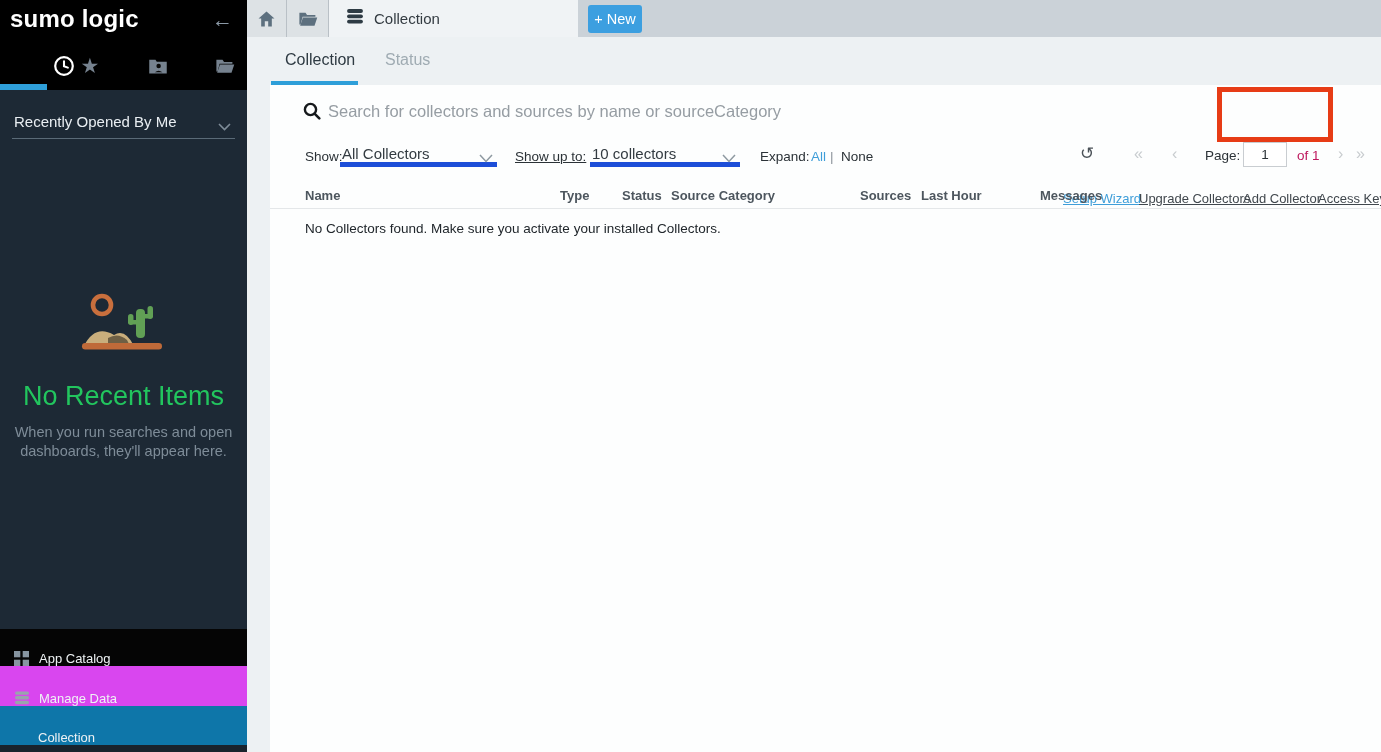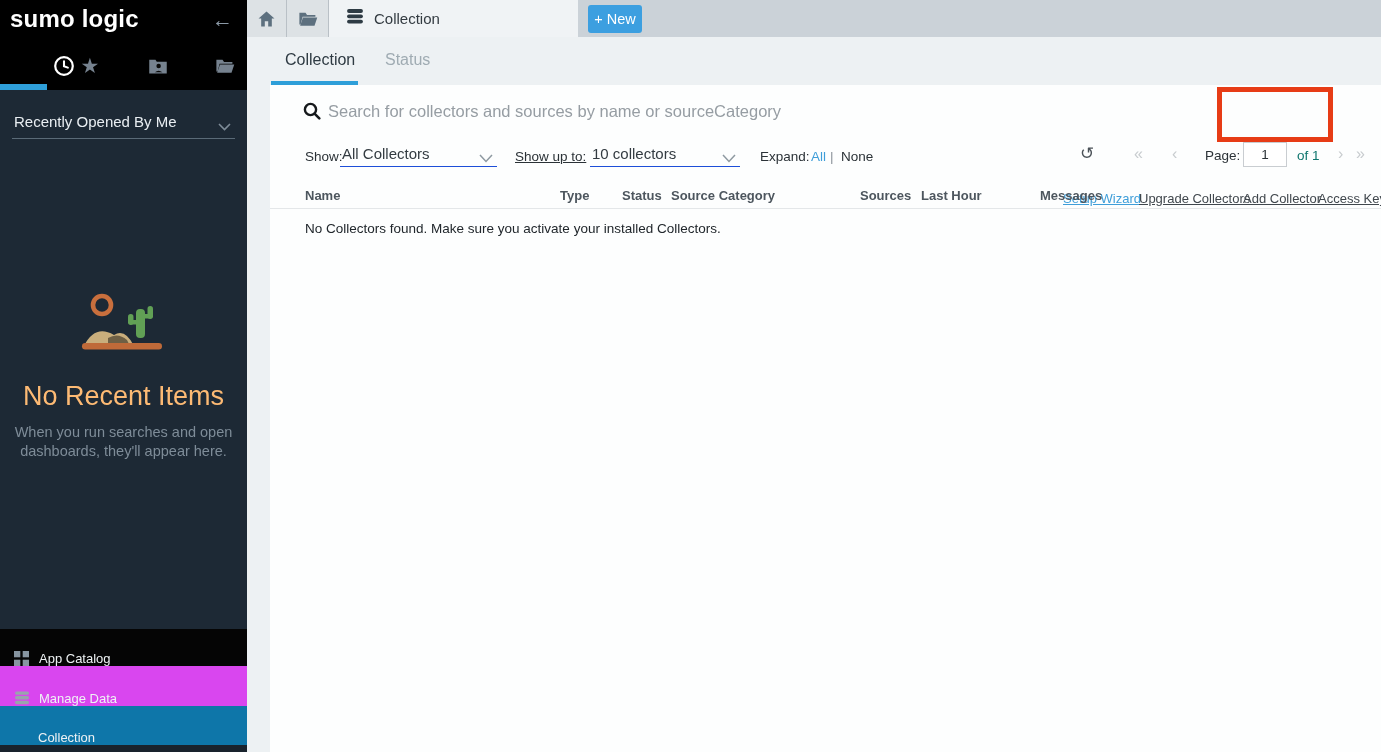--- a/index.html
+++ b/index.html
@@ -17,21 +17,21 @@
   .sb-ic svg { display:block; }
   .sb-star { color:#76828f; font-size:21px; line-height:22px; }
   .sb-active-bar { position:absolute; left:0; top:84px; width:47px; height:6px; background:#2e9fd9; }
 
   .sb-dd { position:absolute; left:12px; top:106px; width:223px; height:33px; border-bottom:1px solid #5a6a77; cursor:pointer; }
   .sb-dd-label { position:absolute; left:2px; top:7px; color:#e9eef2; font-size:15px; }
   .sb-dd-chev { position:absolute; right:4px; top:11px; }
 
   .sb-illu { position:absolute; left:78px; top:288px; }
   .sb-empty-title { position:absolute; left:0; top:381px; width:247px; text-align:center;
-                    color:#fdba74; font-size:27px; font-weight:400; }
+                    color:#22c55e; font-size:27px; font-weight:400; }
   .sb-empty-cap { position:absolute; left:0; top:423px; width:247px; text-align:center;
                   color:#7e8c98; font-size:14.5px; line-height:19px; }
 
   .sb-bottom-item { position:absolute; left:0; width:247px; display:flex; align-items:flex-end; cursor:pointer; }
   .sbi-appcatalog { top:629px; height:37px; background:#050505; }
   .sbi-managedata { top:666px; height:40px; background:#d946ef; }
   .sbi-collection { top:706px; height:39px; background:#0e76a9; }
   .sb-bottom-fill { position:absolute; left:0; top:745px; width:247px; height:7px; background:#19232d; }
   .sb-bottom-icon { width:16px; height:16px; margin-left:14px; display:flex; align-items:center; }
   .sb-bottom-label { color:#eef2f4; font-size:13px; margin-left:9px; }
@@ -69,37 +69,37 @@
   .toplink { position:absolute; top:106px; font-size:13px; text-decoration:underline; cursor:pointer; white-space:nowrap; }
   .lnk-setup { left:793px; color:#3f9ed9; }
   .lnk-upgrade { left:869px; color:#40474d; }
   .lnk-add { left:973px; color:#40474d; }
   .lnk-keys { left:1048px; color:#40474d; }
 
   .flt-label { position:absolute; top:64px; font-size:13.5px; color:#2b3237; }
   .flt-show-label { left:35px; }
   .flt-upto-label { left:245px;text-decoration:underline; }
   .flt-expand-label { left:490px; }
-  .flt-select { position:absolute; top:55px; height:27px; border-bottom:1px solid #1d4ed8; cursor:pointer; }
+  .flt-select { position:absolute; top:55px; height:27px; border-bottom:5px solid #1d4ed8; cursor:pointer; }
   .flt-select-show { left:70px; width:157px; }
   .flt-select-upto { left:320px; width:150px; }
   .flt-select-val { position:absolute; left:2px; top:5px; font-size:15px; color:#333b41; white-space:nowrap; }
   .flt-select-chev { position:absolute; right:4px; top:9px; }
   .flt-expand-all { position:absolute; left:541px; top:64px; font-size:13.5px; color:#3f9ed9; cursor:pointer; }
   .flt-sep { position:absolute; left:560px; top:64px; font-size:13.5px; color:#8a9299; }
   .flt-expand-none { position:absolute; left:571px; top:64px; font-size:13.5px; color:#2b3237; cursor:pointer; }
 
   .refresh-btn { position:absolute; left:810px; top:58px; font-size:17px; color:#4a5157; cursor:pointer;
                  transform:scaleX(-1); }
   .pg-chev { position:absolute; top:60px; font-size:16px; color:#c8cccf; cursor:default; }
   .pg-first { left:864px; } .pg-prev { left:902px; } .pg-next { left:1068px; } .pg-last { left:1086px; }
   .pg-label { position:absolute; left:935px; top:63px; font-size:13.5px; color:#2b3237; }
   .pg-input { position:absolute; left:973px; top:57px; width:44px; height:25px; border:1px solid #c9cdd1;
               text-align:center; font-size:13.5px; color:#2b3237; font-family:"Liberation Sans",sans-serif; }
-  .pg-of { position:absolute; left:1027px; top:63px; font-size:13.5px; color:#0f766e;text-align:right; }
+  .pg-of { position:absolute; left:1027px; top:63px; font-size:13.5px; color:#be185d;text-align:right; }
 
   .thead { position:absolute; left:0; top:98px; width:1111px; height:26px; border-bottom:1px solid #e4e7e9; }
   .th { position:absolute; top:5px; font-size:13px; font-weight:bold; color:#4d565e; }
   .th-name { left:35px; } .th-type { left:290px; } .th-status { left:352px; } .th-sourcecat { left:401px; }
   .th-sources { left:590px; } .th-lasthour { left:651px; } .th-messages { left:770px; }
 
   .empty-msg { position:absolute; left:35px; top:136px; font-size:13.5px; color:#21272c; }
 
   
   .red-box { position:absolute; left:1217px; top:87px; width:116px; height:55px;

